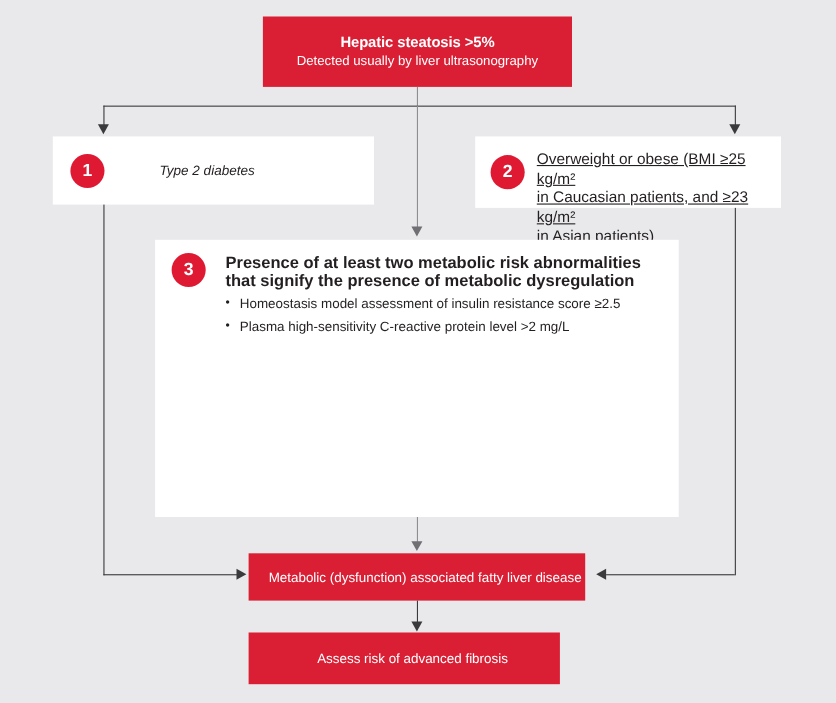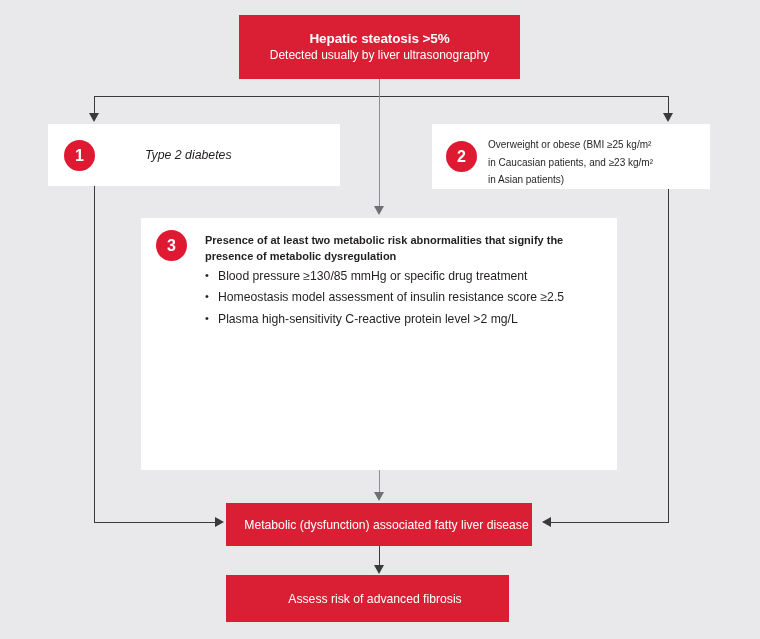--- a/index.html
+++ b/index.html
@@ -99,31 +99,32 @@
     left: 97px;
     top: 23px;
     font-size: 12.3px;
     line-height: 16px;
     font-style: italic;
   }
   #box2-label {
     position: absolute;
     left: 56px;
     top: 12px;
-    font-size: 10px;
+    font-size: 14px;
     line-height: 17.5px;
     white-space: pre-line;
+    text-decoration: underline;
   }
 
   #box3-heading {
     position: absolute;
     left: 64px;
     top: 14px;
     width: 400px;
-    font-size: 11px;
+    font-size: 15px;
     font-weight: bold;
     line-height: 16px;
   }
   #box3-list {
     position: absolute;
     left: 64px;
     top: 50px;
     width: 400px;
     margin: 0;
     padding: 0;
@@ -237,21 +238,20 @@
     <div class="badge" id="badge2">2</div>
     <div id="box2-label">Overweight or obese (BMI ≥25 kg/m²
 in Caucasian patients, and ≥23 kg/m²
 in Asian patients)</div>
   </div>
 
   <div class="box white-box" id="box3">
     <div class="badge" id="badge3">3</div>
     <div id="box3-heading">Presence of at least two metabolic risk abnormalities that signify the presence of metabolic dysregulation</div>
     <ul id="box3-list">
-      <li>Blood pressure ≥130/85 mmHg or specific drug treatment</li>
       <li>Homeostasis model assessment of insulin resistance score ≥2.5</li>
       <li>Plasma high-sensitivity C-reactive protein level &gt;2 mg/L</li>
     </ul>
   </div>
 
   <div class="line line-v" style="left:93.6px; top:186px; height:337px;"></div>
   <div class="line line-h" style="left:94px; top:521.5px; width:122px;"></div>
   <div class="arrow arrow-right" style="left:215px; top:517px;"></div>
 
   <div class="line line-v" style="left:667.6px; top:189px; height:334px;"></div>

